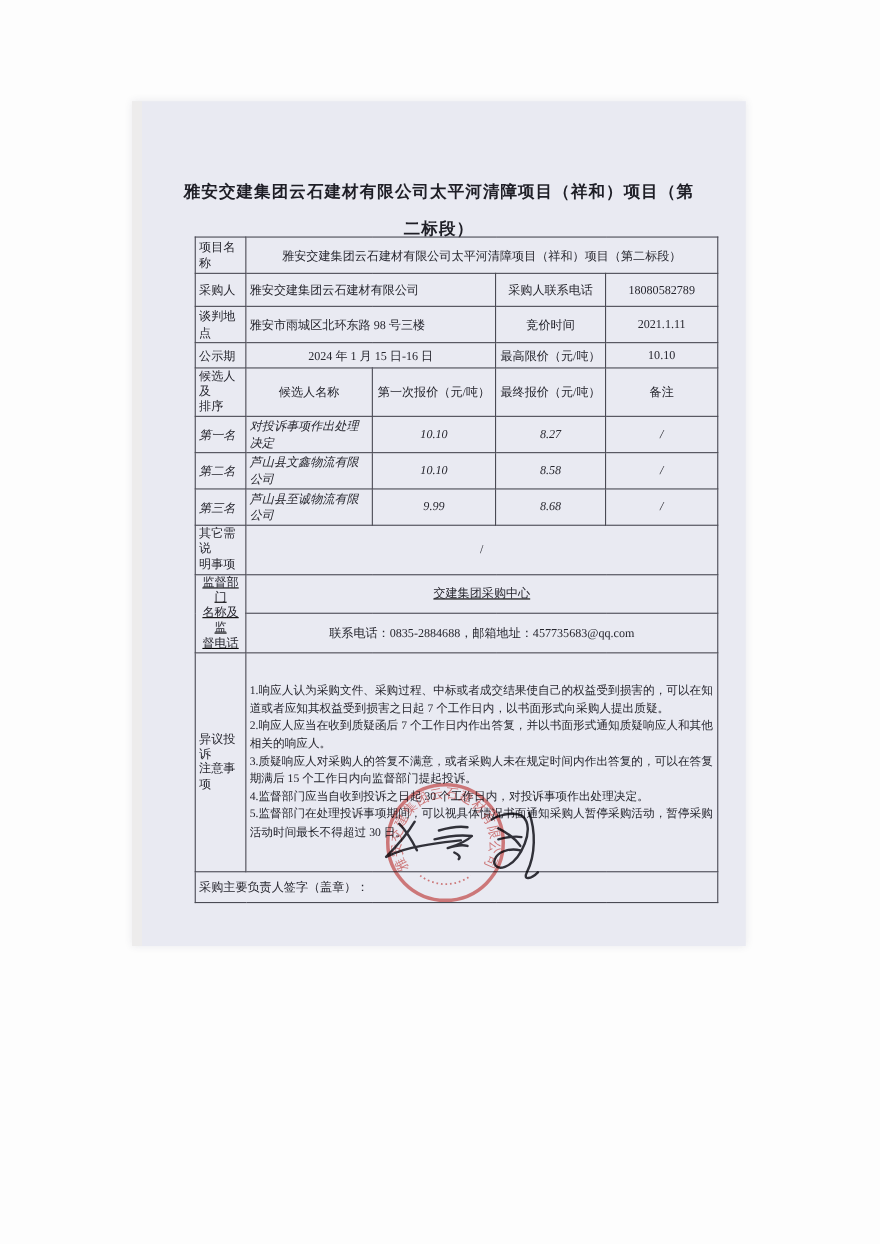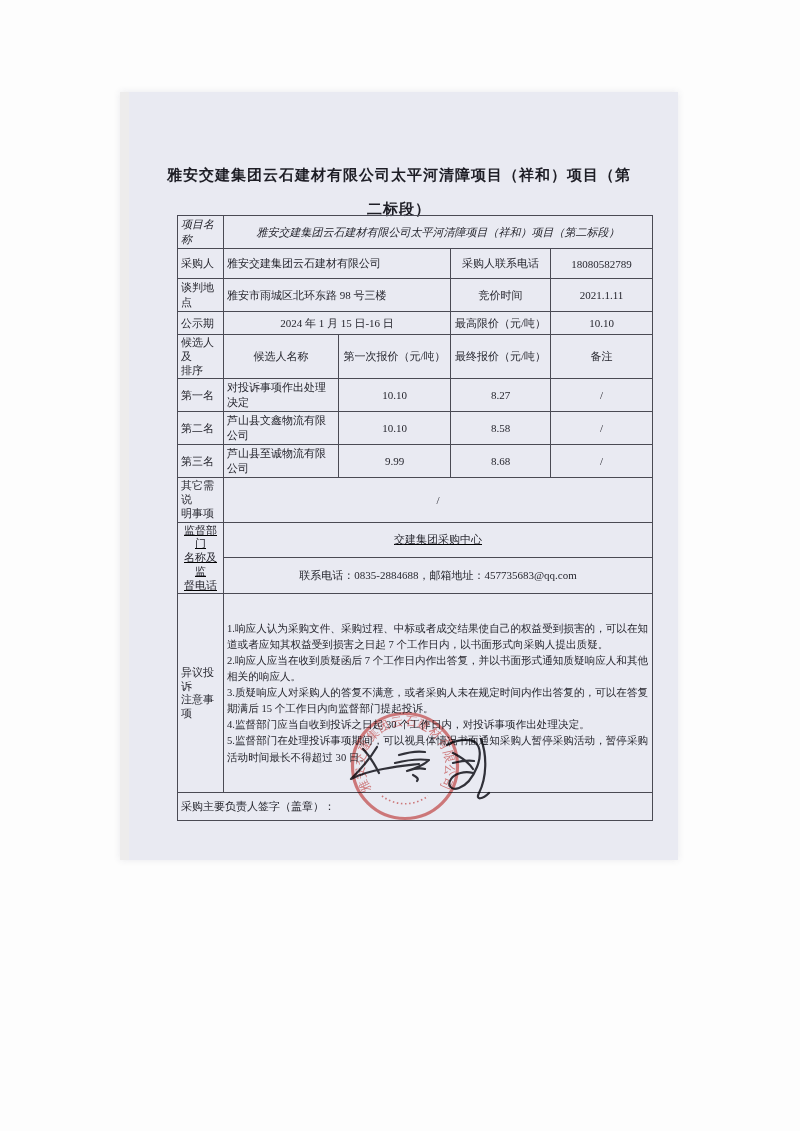--- a/index.html
+++ b/index.html
@@ -28,23 +28,23 @@
     position:absolute; left:57px; top:123px; width:475px;
     border-collapse:collapse; table-layout:fixed;
   }
   table.result td {
     border:1px solid #4a4a54; color:#26262e; font-size:11px;
     padding:1px 3px; vertical-align:middle; overflow:hidden;
   }
   td.lab { text-align:left; }
   td.ctr { text-align:center; }
   td.pre { white-space:pre-line; line-height:1.25; }
-  tr.r1 { height:30px;font-style:italic; } tr.r2 { height:30px; } tr.r3 { height:28px;margin-top:40px; }
+  tr.r1 { height:30px; } tr.r2 { height:30px; } tr.r3 { height:28px;margin-top:40px; }
   tr.r4 { height:23px; } tr.r5 { height:30px; }
-  tr.r6, tr.r7, tr.r8 { height:28px; }
+  tr.r6, tr.r7, tr.r8 { height:28px;font-style:italic; }
   tr.r9 { height:32px; } tr.r10a { height:30px;text-decoration:underline; } tr.r10b { height:30px; }
   tr.r11 { height:199px; } tr.r12 { height:28px; }
   td.objection-text { vertical-align:middle; }
   td.objection-text .oi {
     font-size:10.6px; line-height:1.52; text-align:left; color:#26262e;
   }
   .overlay { position:absolute; mix-blend-mode:multiply; }
   .seal   { left:348px; top:709px; width:114px; height:114px; opacity:.78; }
   .sig    { left:343px; top:733px; width:170px; height:75px; opacity:.92; }
 </style>

